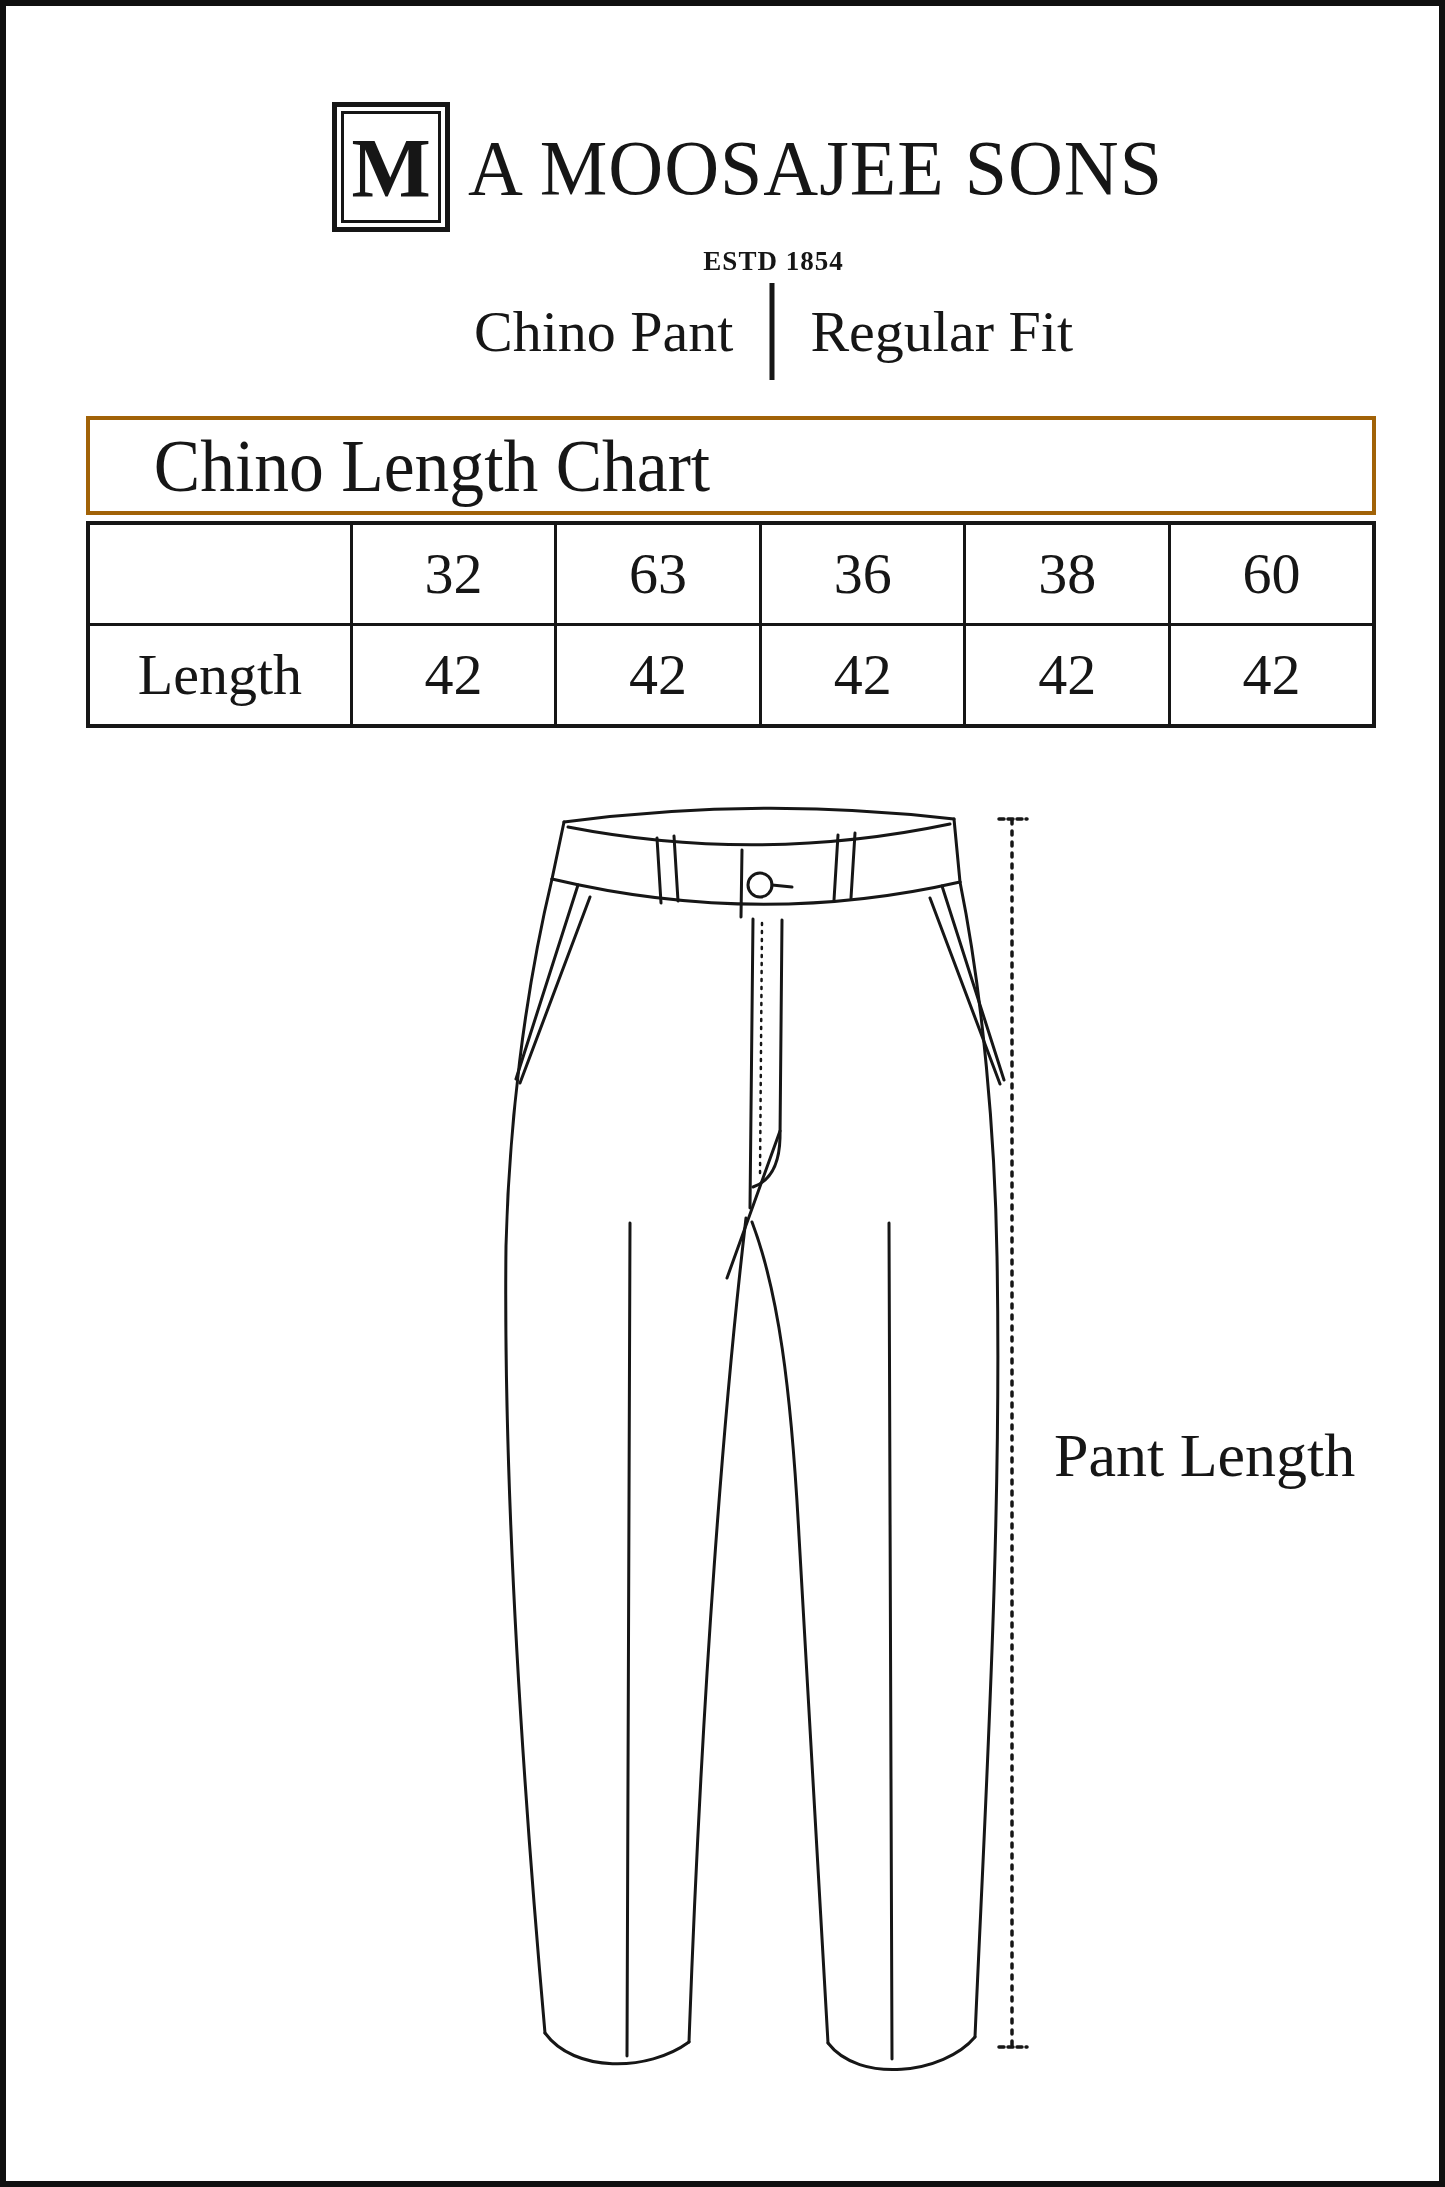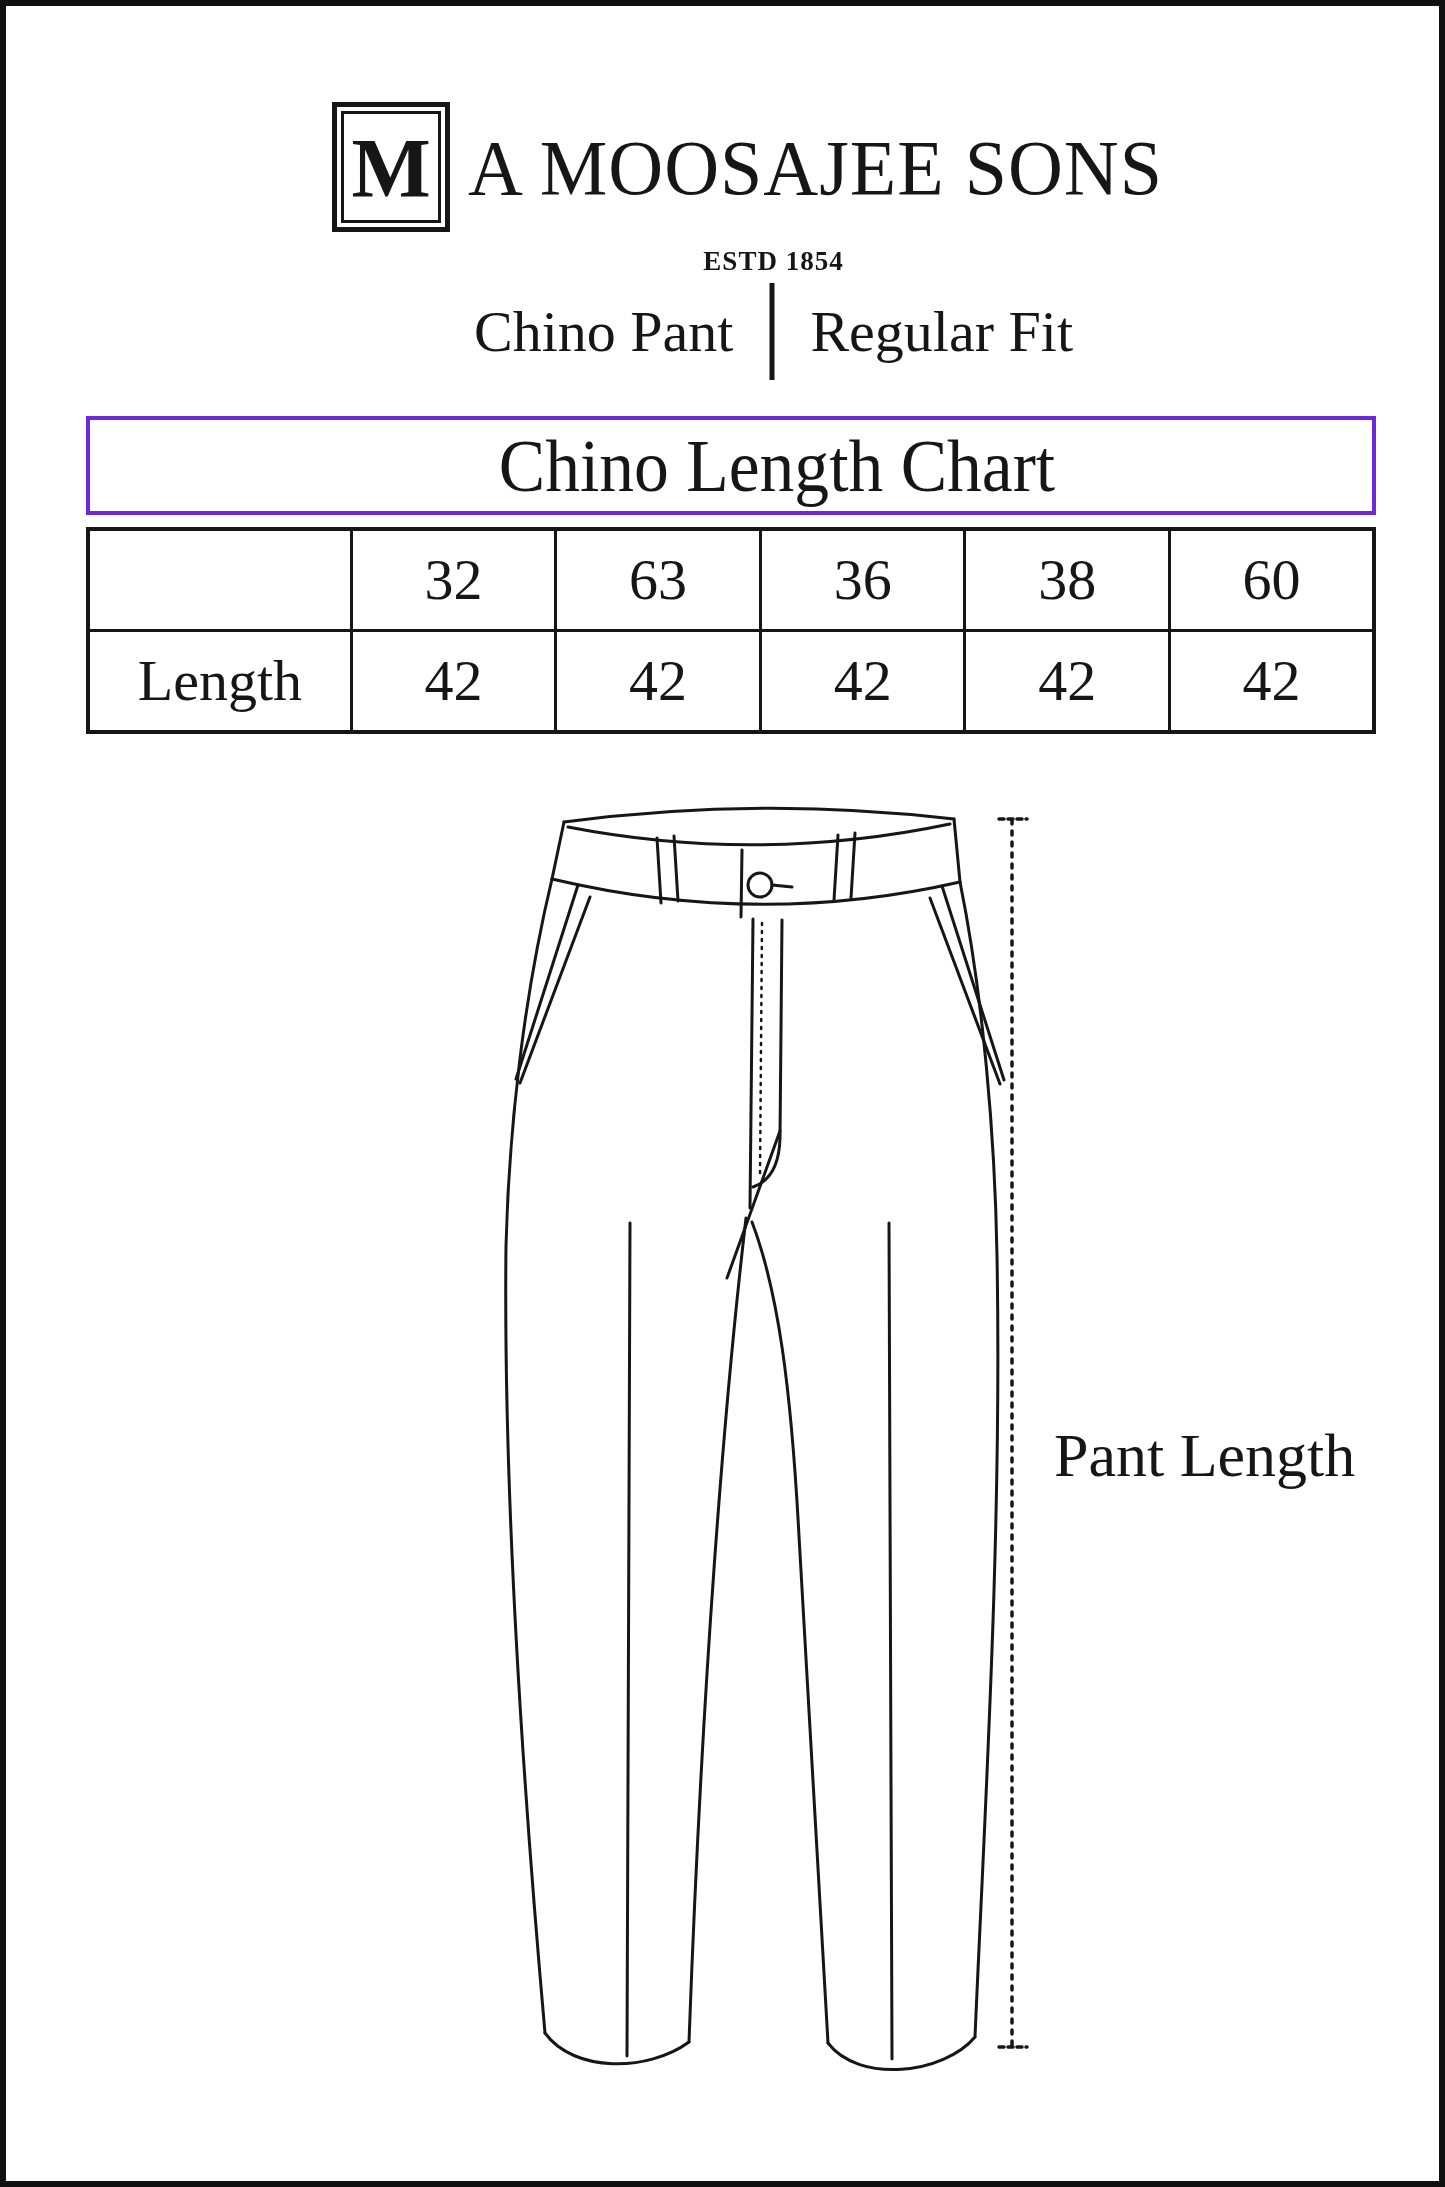--- a/index.html
+++ b/index.html
@@ -53,29 +53,29 @@
   .subtitle-row{
     position:absolute;top:277px;left:50%;height:97px;
     transform:translateX(calc(-50% + 51px));
     display:flex;align-items:center;gap:36px;
   }
   .subtitle-text{font-size:58px;line-height:1;white-space:nowrap;}
   .subtitle-divider{width:5px;height:97px;background:#161616;}
   
   .chart{position:absolute;left:80px;top:410px;width:1290px;}
   .chart-title-box{
-    height:91px;border:4px solid #6d28d9;
-    display:flex;align-items:center;justify-content:center;
+    height:91px;border:4px solid #a16207;
+    display:flex;align-items:center;justify-content:flex-start;
   }
   .chart-title{
     font-size:74px;line-height:1;white-space:nowrap;
     transform:translateX(46px) scaleX(0.94);
   }
   table.size-table{
-    width:100%;margin-top:12px;
+    width:100%;margin-top:6px;
     border-collapse:collapse;table-layout:fixed;
   }
   table.size-table td{
     border:3px solid #161616;
     height:98px;text-align:center;vertical-align:middle;
     font-size:58px;line-height:1;padding:0;
   }
   table.size-table{border:4px solid #161616;}
   td.col-label{width:20.2%;}
   

